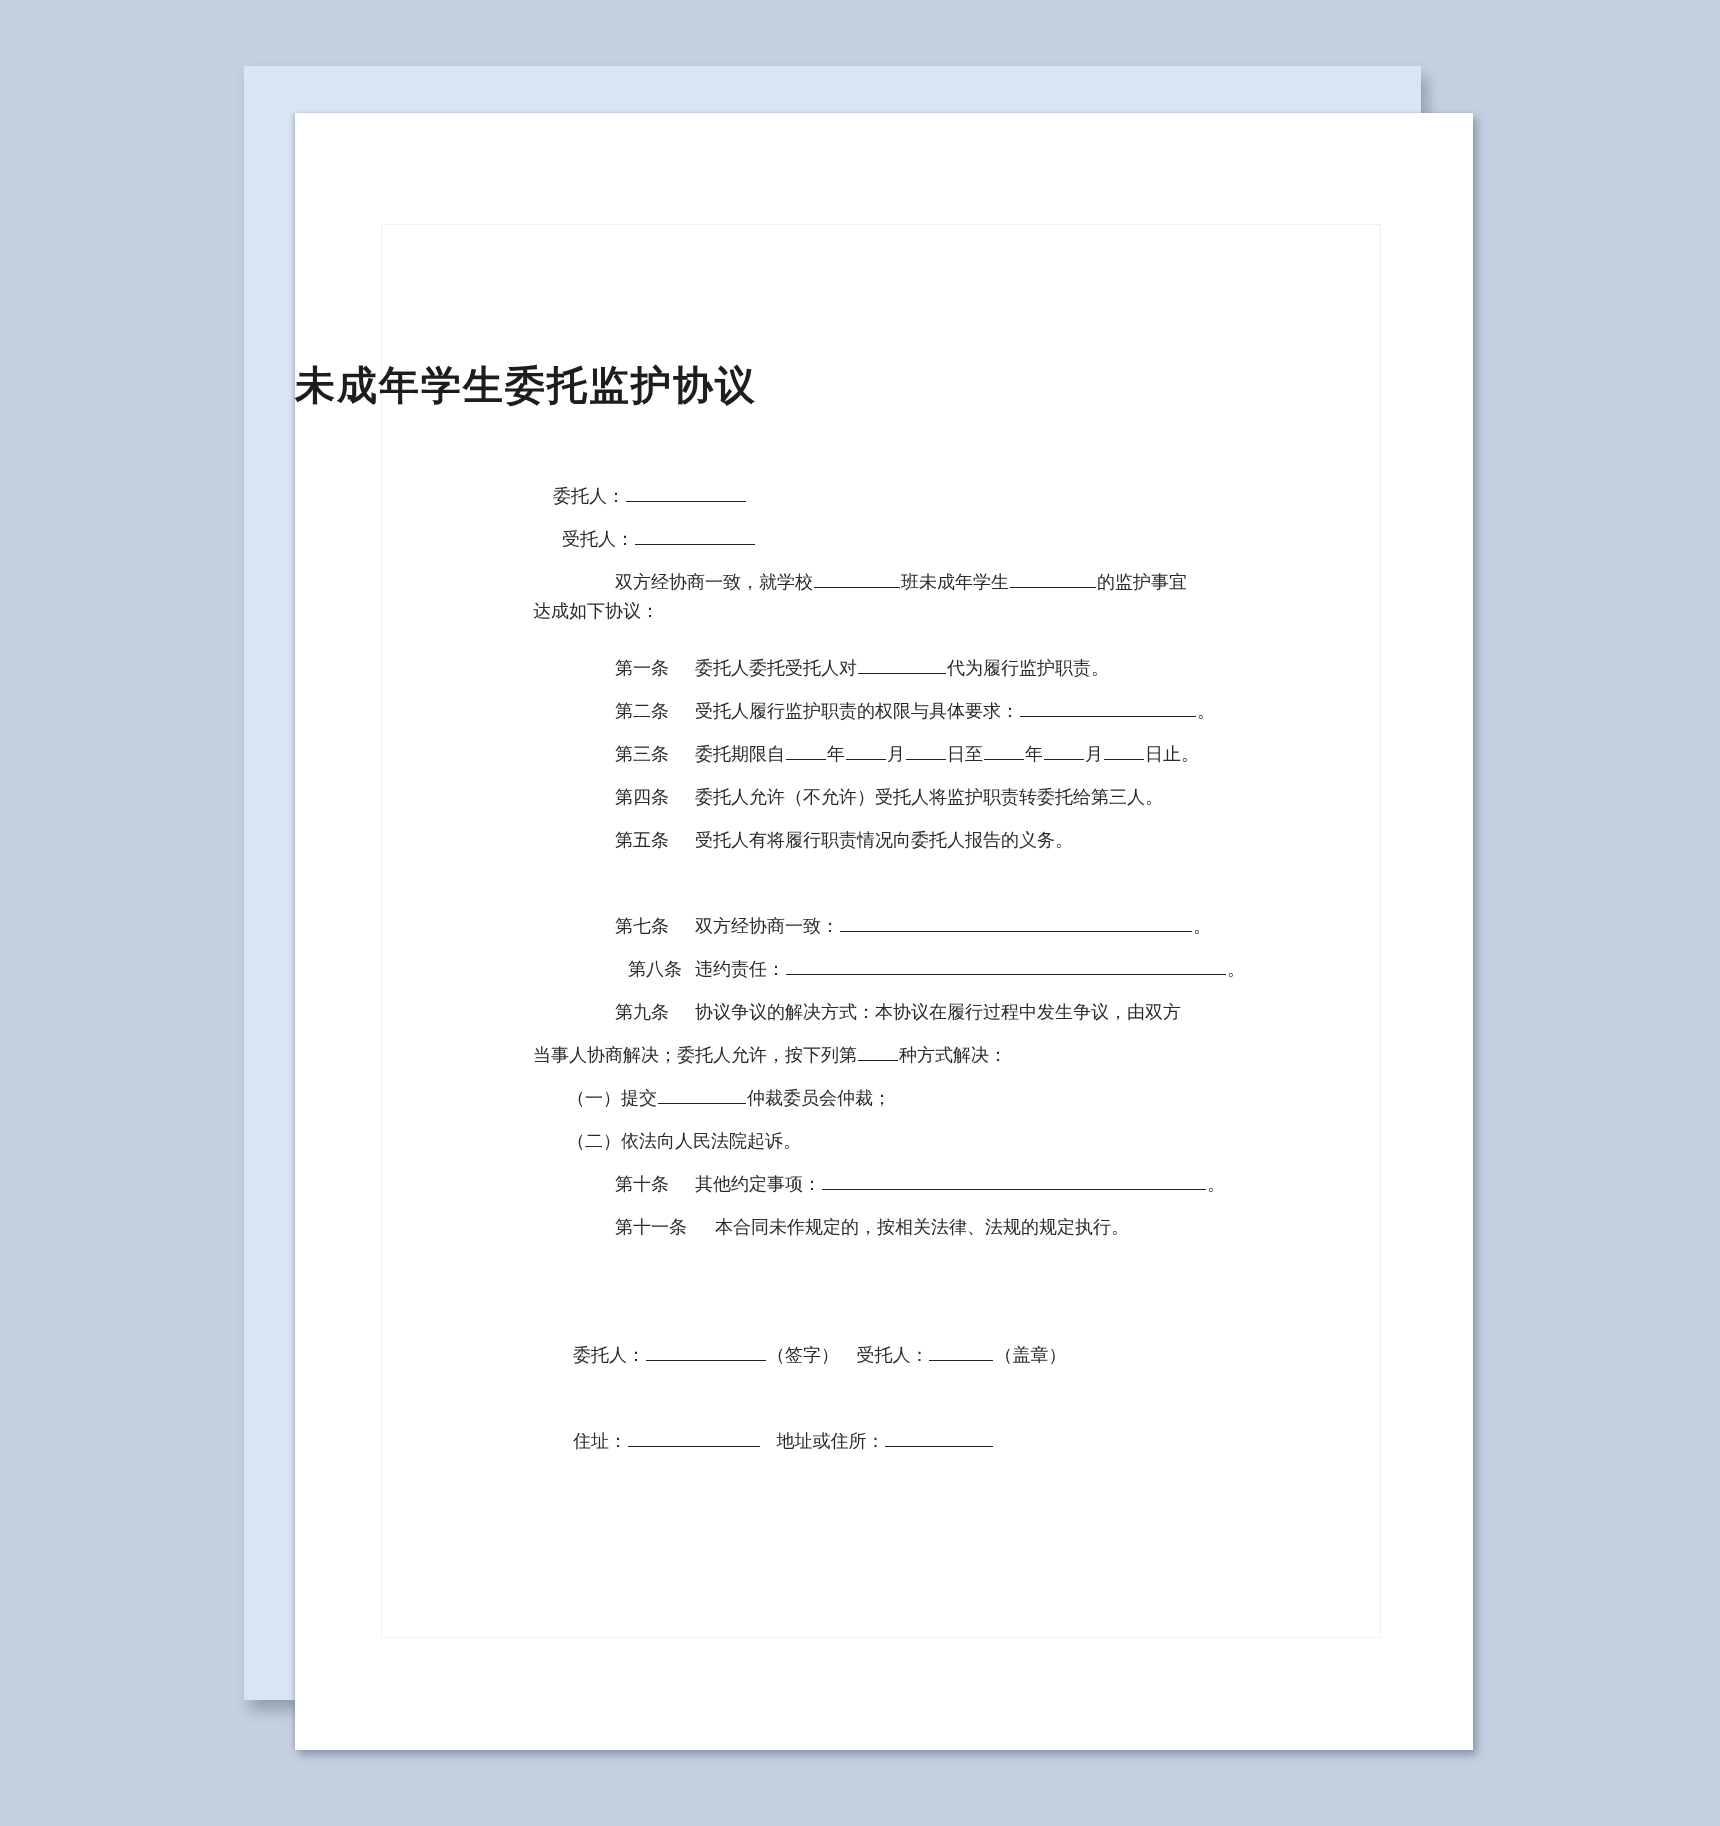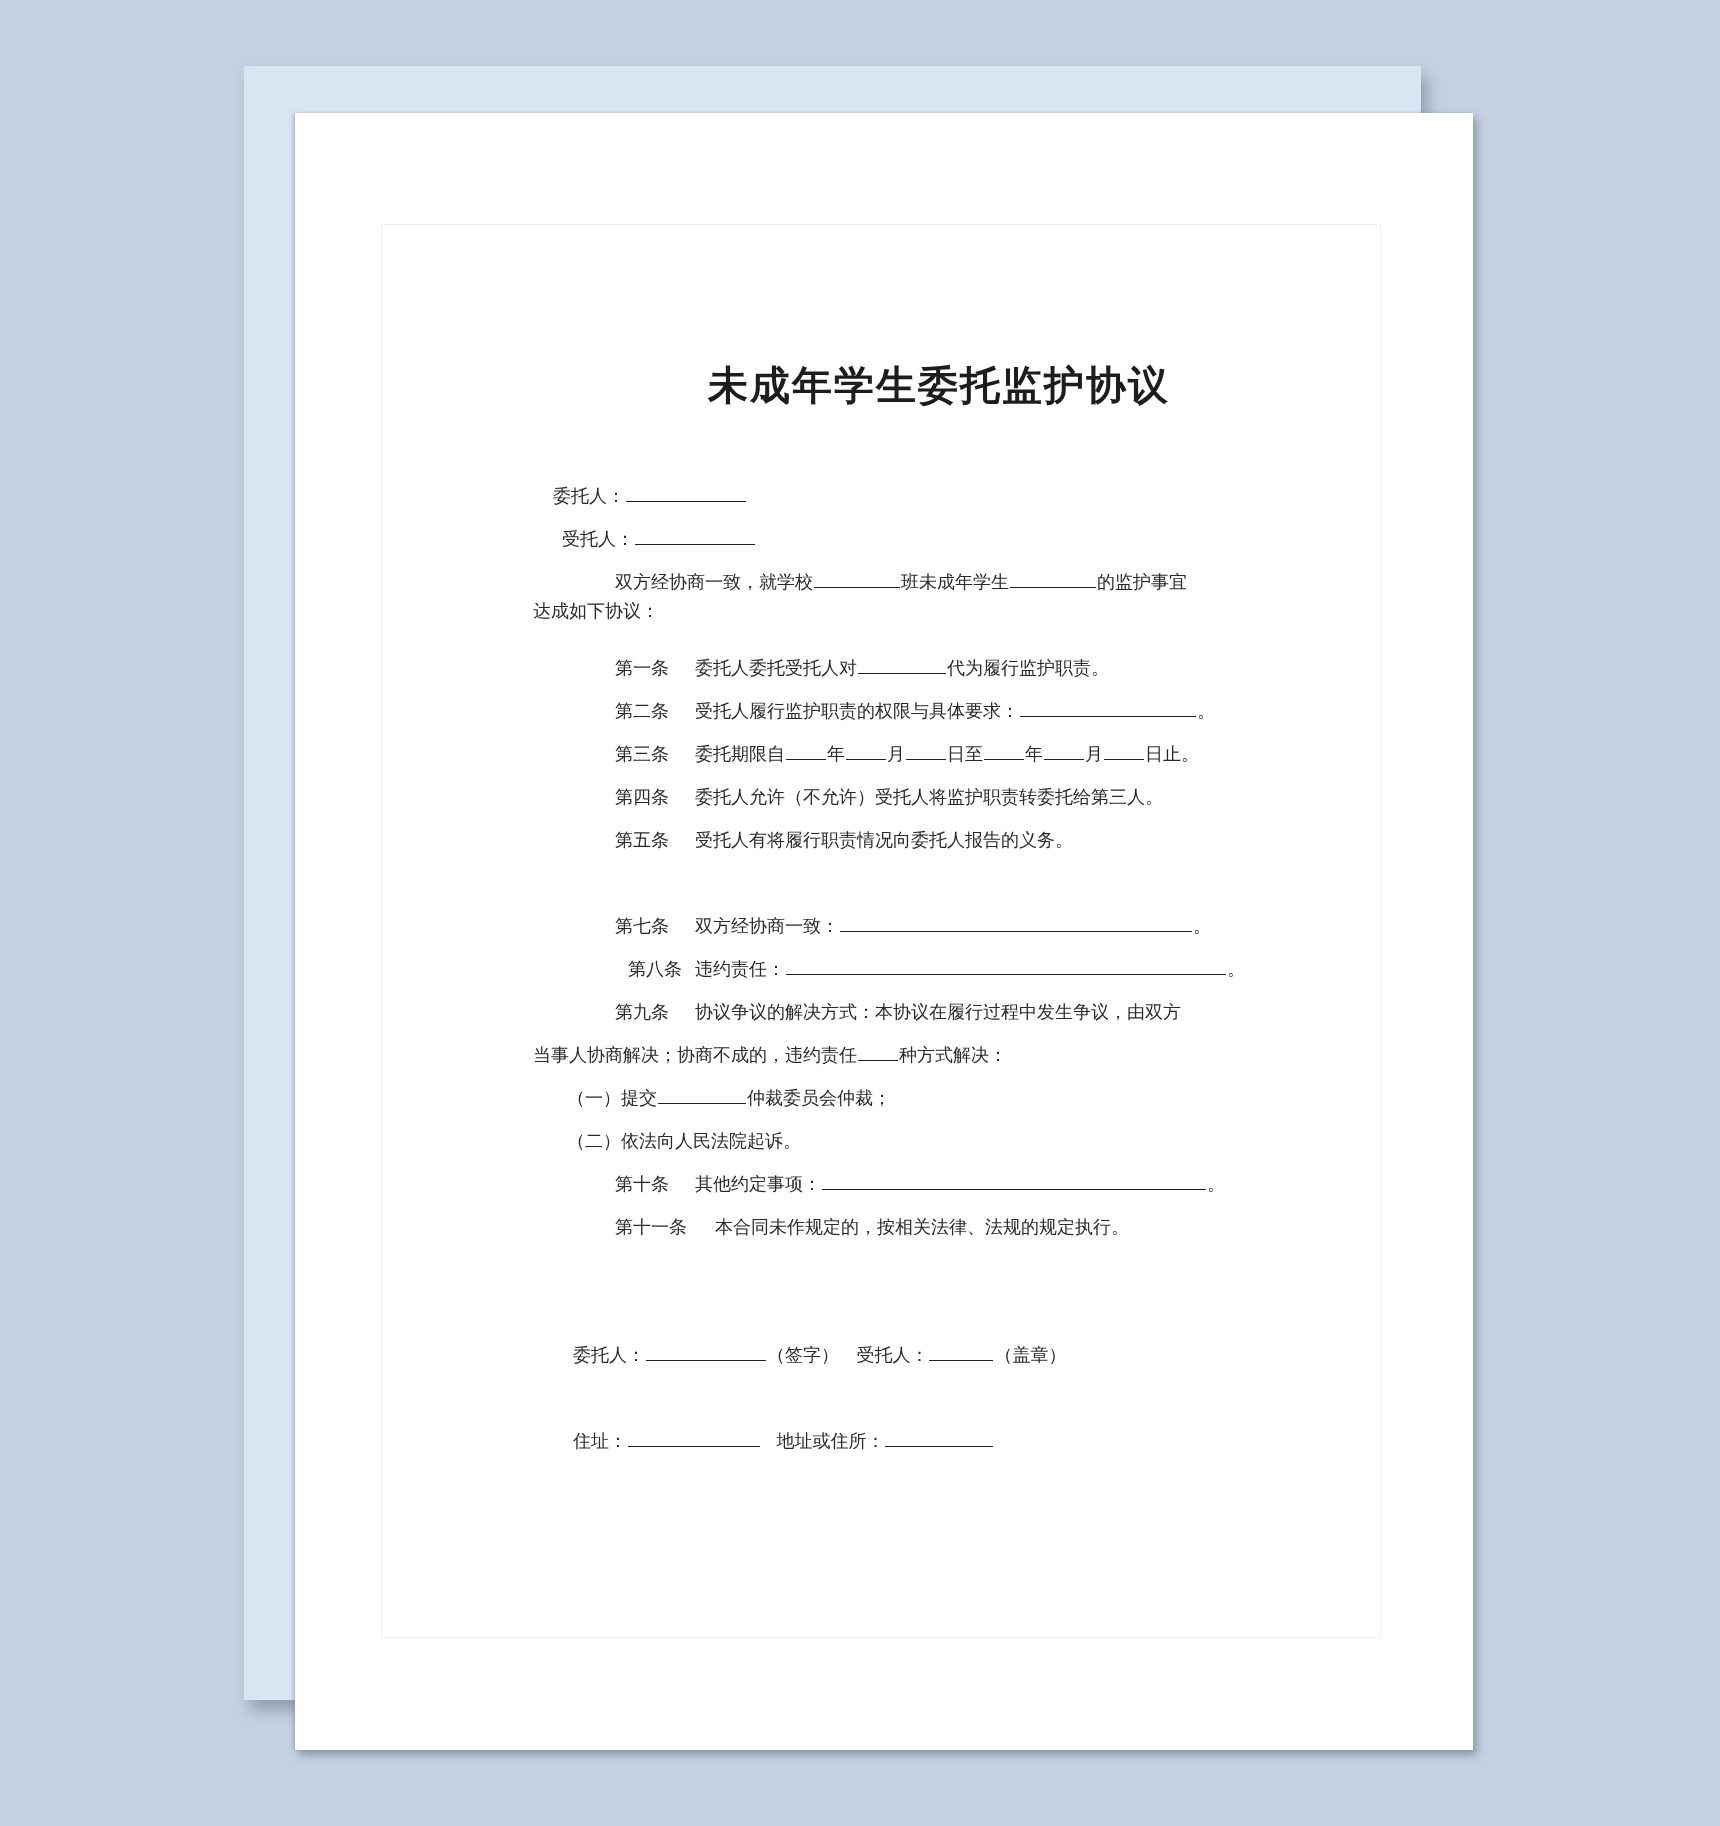--- a/index.html
+++ b/index.html
@@ -19,21 +19,21 @@
     background: #ffffff;
     box-shadow: -2px 0 3px rgba(120,135,160,0.35), 4px 5px 8px rgba(80, 95, 115, 0.5);
   }
   .inner-frame {
     position: absolute; left: 86px; top: 111px; width: 1000px; height: 1414px;
     border: 1px solid #f0f0f0;
     box-sizing: border-box;
   }
   .title {
     position: absolute; left: 0; width: 1288px; top: 245px;
-    text-align: center;
+    text-align: left;
     font-family: Liberation Serif, serif;
     font-size: 40px; font-weight: bold; color: #1d1d1d;
     letter-spacing: 2px;
   }
   .line {
     position: absolute; white-space: nowrap;
     font-size: 18px; color: #2a2a2a; line-height: 24px;
   }
   .blank {
     display: inline-block; border-bottom: 1.6px solid #222; height: 16px; vertical-align: baseline;
@@ -90,21 +90,21 @@
   </div>
 
   <div class="line" style="left:320px; top:844px;text-align:center;">
     <span class="art-no">第八条</span><span>违约责任：</span><span class="blank" style="width:440px;"></span><span>。</span>
   </div>
 
   <div class="line" style="left:320px; top:887px;">
     <span class="art-no">第九条</span><span>协议争议的解决方式：本协议在履行过程中发生争议，由双方</span>
   </div>
   <div class="line" style="left:238px; top:930px;">
-    <span>当事人协商解决；协商不成的，违约责任</span><span class="blank" style="width:40px;"></span><span>种方式解决：</span>
+    <span>当事人协商解决；委托人允许，按下列第</span><span class="blank" style="width:40px;"></span><span>种方式解决：</span>
   </div>
 
   <div class="line" style="left:272px; top:973px;">
     <span>（一）提交</span><span class="blank" style="width:88px;"></span><span>仲裁委员会仲裁；</span>
   </div>
   <div class="line" style="left:272px; top:1016px;">（二）依法向人民法院起诉。</div>
 
   <div class="line" style="left:320px; top:1059px;">
     <span class="art-no">第十条</span><span>其他约定事项：</span><span class="blank" style="width:384px;"></span><span>。</span>
   </div>

